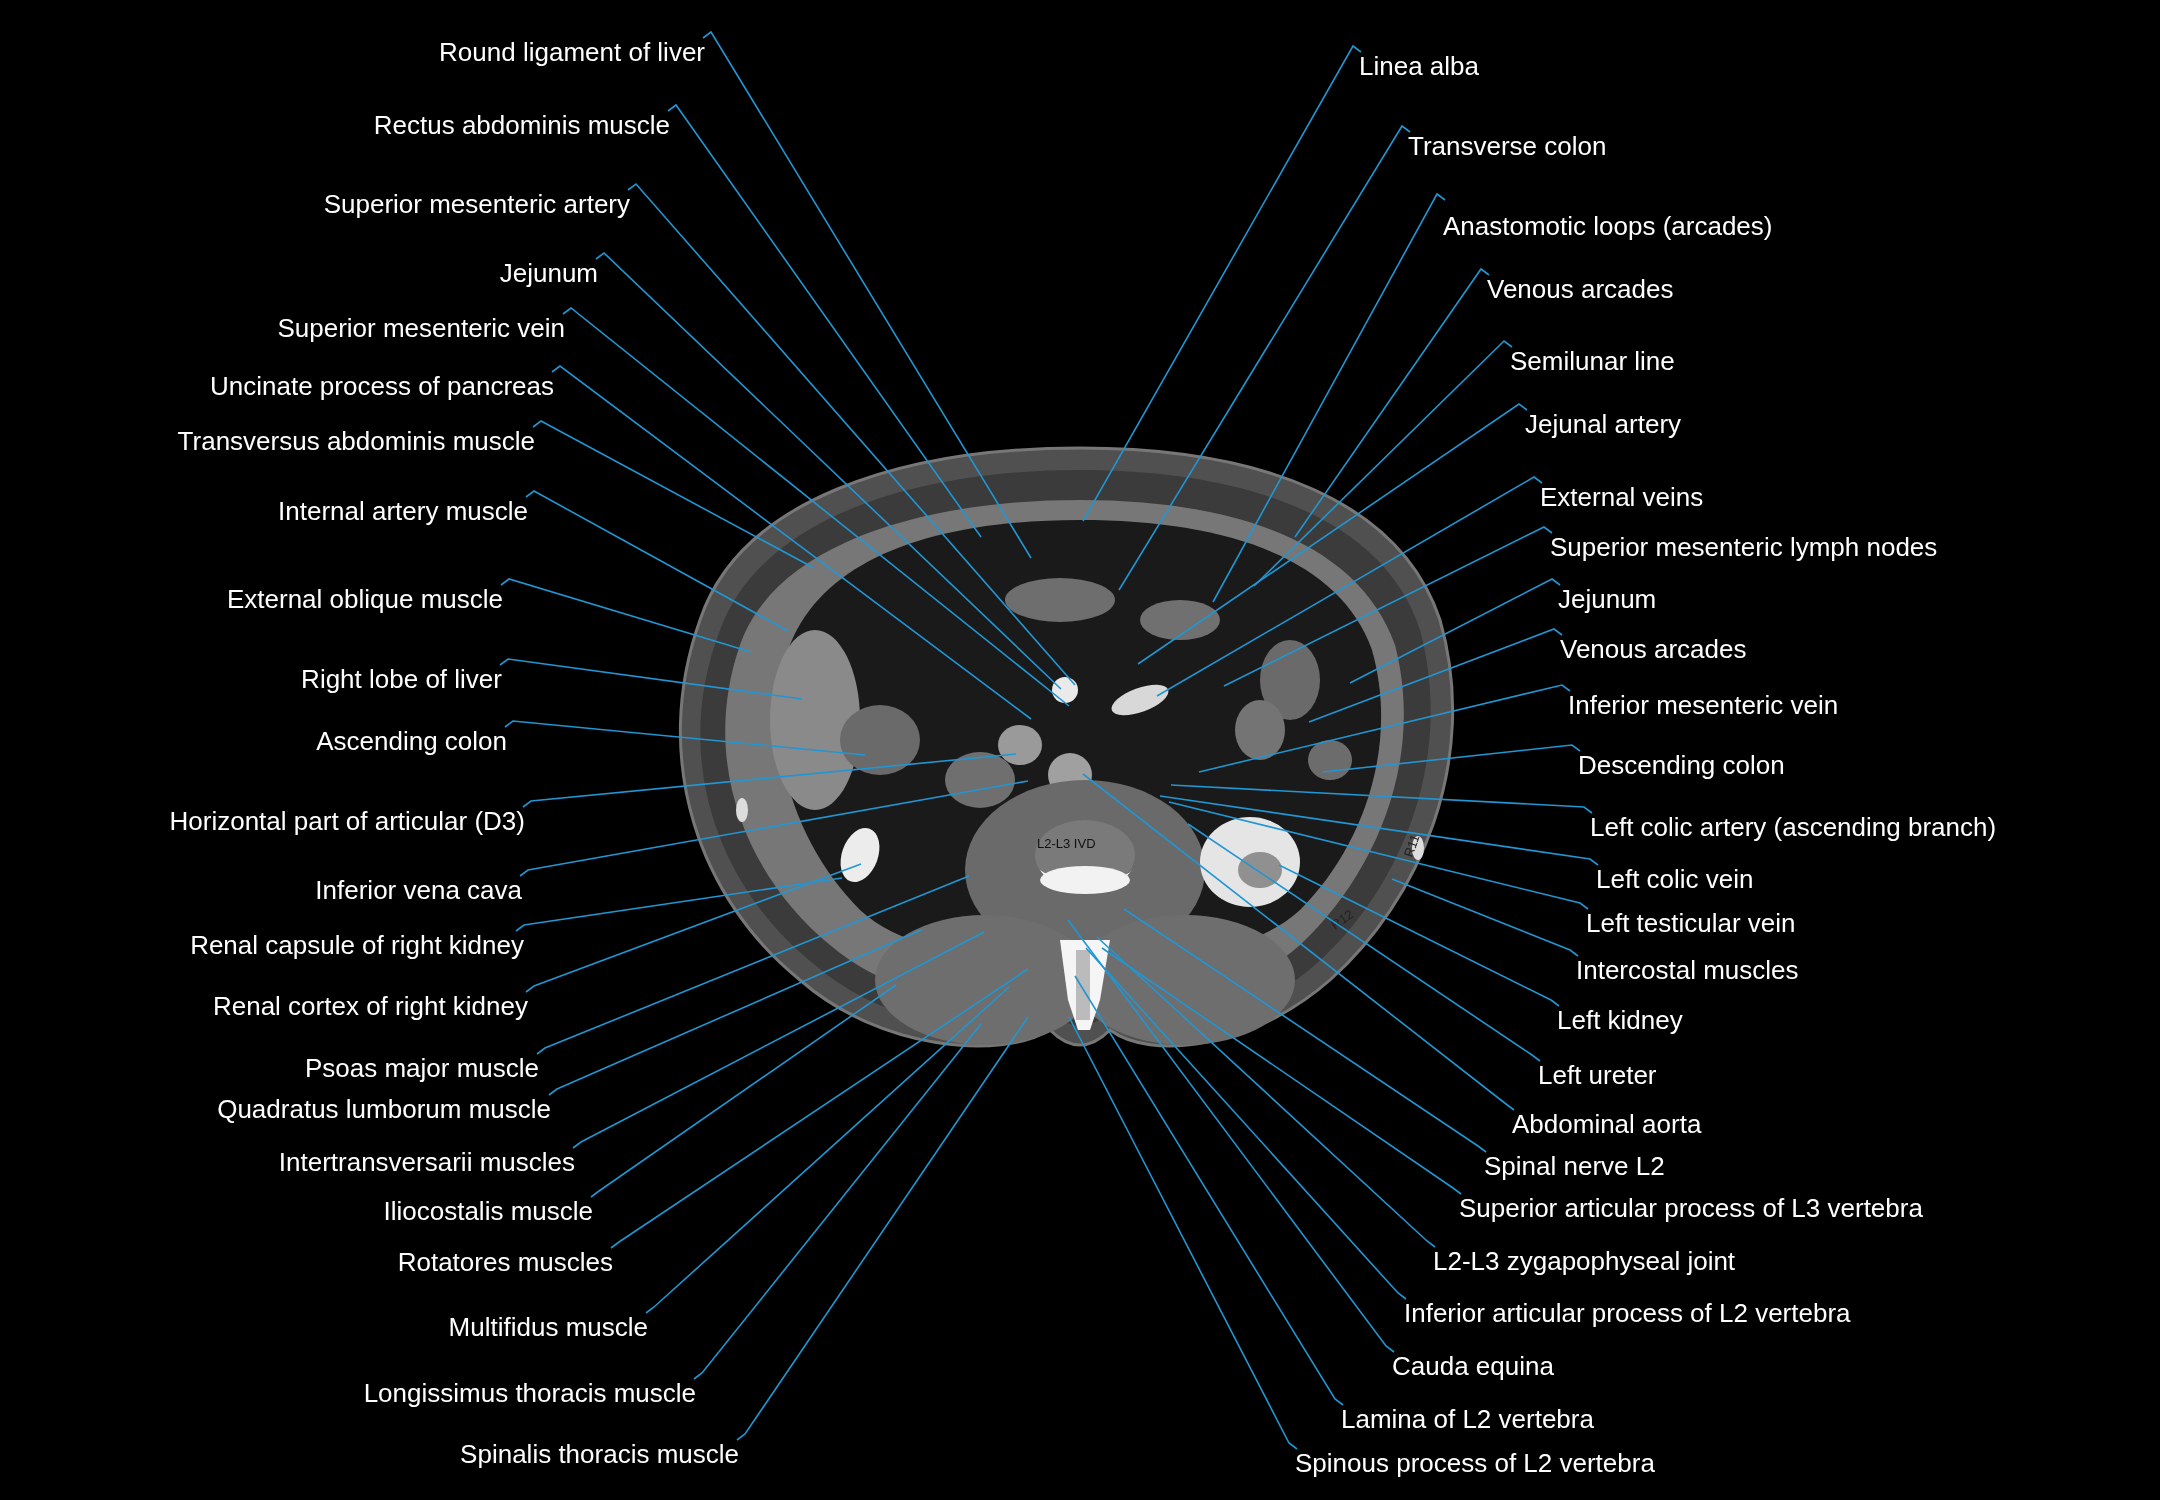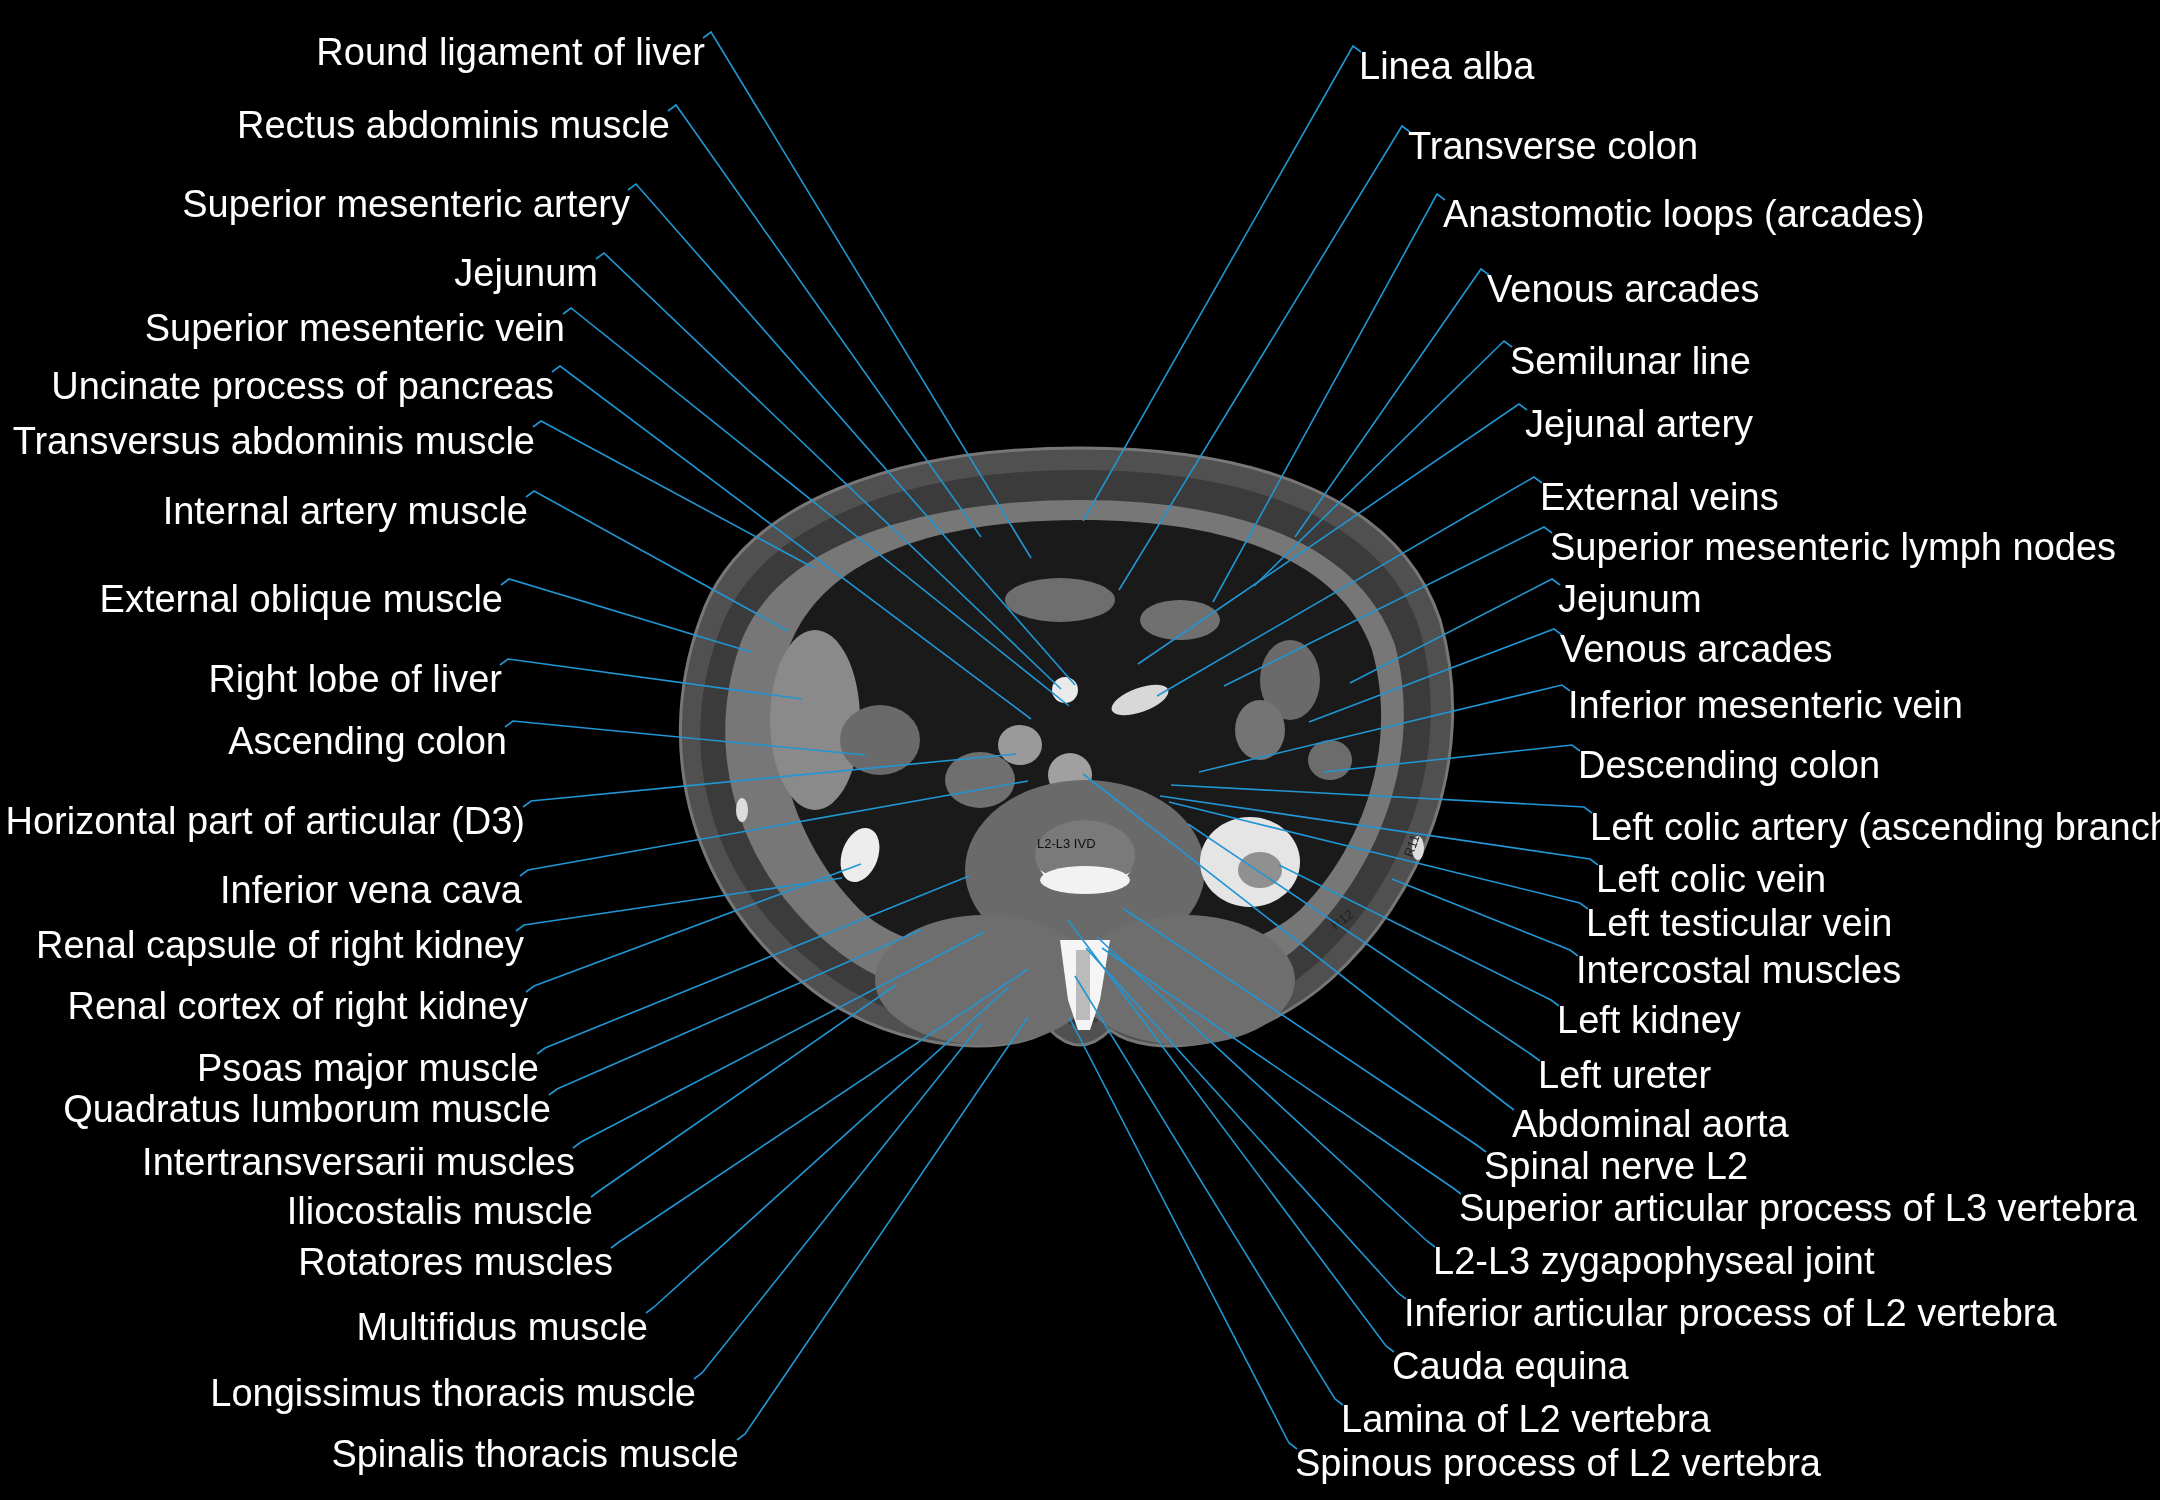--- a/index.html
+++ b/index.html
@@ -1,18 +1,18 @@
 <!DOCTYPE html>
 <html><head>
 <meta charset="utf-8">
 <style>
   html, body { margin:0; padding:0; background:#000; }
   body { width:2160px; height:1500px; position:relative; overflow:hidden; font-family:"Liberation Sans", sans-serif; }
   #stage { position:absolute; left:0; top:0; width:2160px; height:1500px; }
-  .lbl { position:absolute; color:#fff; font-size:38px; white-space:nowrap; line-height:36px; transform:translateY(-50%); }
+  .lbl { position:absolute; color:#fff; font-size:26px; white-space:nowrap; line-height:36px; transform:translateY(-50%); }
   .lbl.left { text-align:right; }
   .lbl.right { text-align:left; }
   svg { position:absolute; left:0; top:0; }
 </style>
 </head>
 <body>
 
 <div id="stage">
   <svg id="ct" width="2160" height="1500" viewBox="0 0 2160 1500">
     <defs>
@@ -135,21 +135,21 @@
       <div class="lbl left" style="right: 1621px; top: 1068px;">Psoas major muscle</div>
       <div class="lbl left" style="right: 1609px; top: 1109px;">Quadratus lumborum muscle</div>
       <div class="lbl left" style="right: 1585px; top: 1162px;">Intertransversarii muscles</div>
       <div class="lbl left" style="right: 1567px; top: 1211px;">Iliocostalis muscle</div>
       <div class="lbl left" style="right: 1547px; top: 1262px;">Rotatores muscles</div>
       <div class="lbl left" style="right: 1512px; top: 1327px;">Multifidus muscle</div>
       <div class="lbl left" style="right: 1464px; top: 1393px;">Longissimus thoracis muscle</div>
       <div class="lbl left" style="right: 1421px; top: 1454px;">Spinalis thoracis muscle</div>
       <div class="lbl right" style="left: 1359px; top: 66px;">Linea alba</div>
       <div class="lbl right" style="left: 1408px; top: 146px;">Transverse colon</div>
-      <div class="lbl right" style="left: 1443px; top: 214px;">Anastomotic loops (arcades)</div>
+      <div class="lbl right" style="left: 1443px; top: 226px;">Anastomotic loops (arcades)</div>
       <div class="lbl right" style="left: 1487px; top: 289px;">Venous arcades</div>
       <div class="lbl right" style="left: 1510px; top: 361px; text-align: right;">Semilunar line</div>
       <div class="lbl right" style="left: 1525px; top: 424px;">Jejunal artery</div>
       <div class="lbl right" style="left: 1540px; top: 497px;">External veins</div>
       <div class="lbl right" style="left: 1550px; top: 547px;">Superior mesenteric lymph nodes</div>
       <div class="lbl right" style="left: 1558px; top: 599px;">Jejunum</div>
       <div class="lbl right" style="left: 1560px; top: 649px;">Venous arcades</div>
       <div class="lbl right" style="left: 1568px; top: 705px;">Inferior mesenteric vein</div>
       <div class="lbl right" style="left: 1578px; top: 765px;">Descending colon</div>
       <div class="lbl right" style="left: 1590px; top: 827px;">Left colic  artery (ascending  branch)</div>

